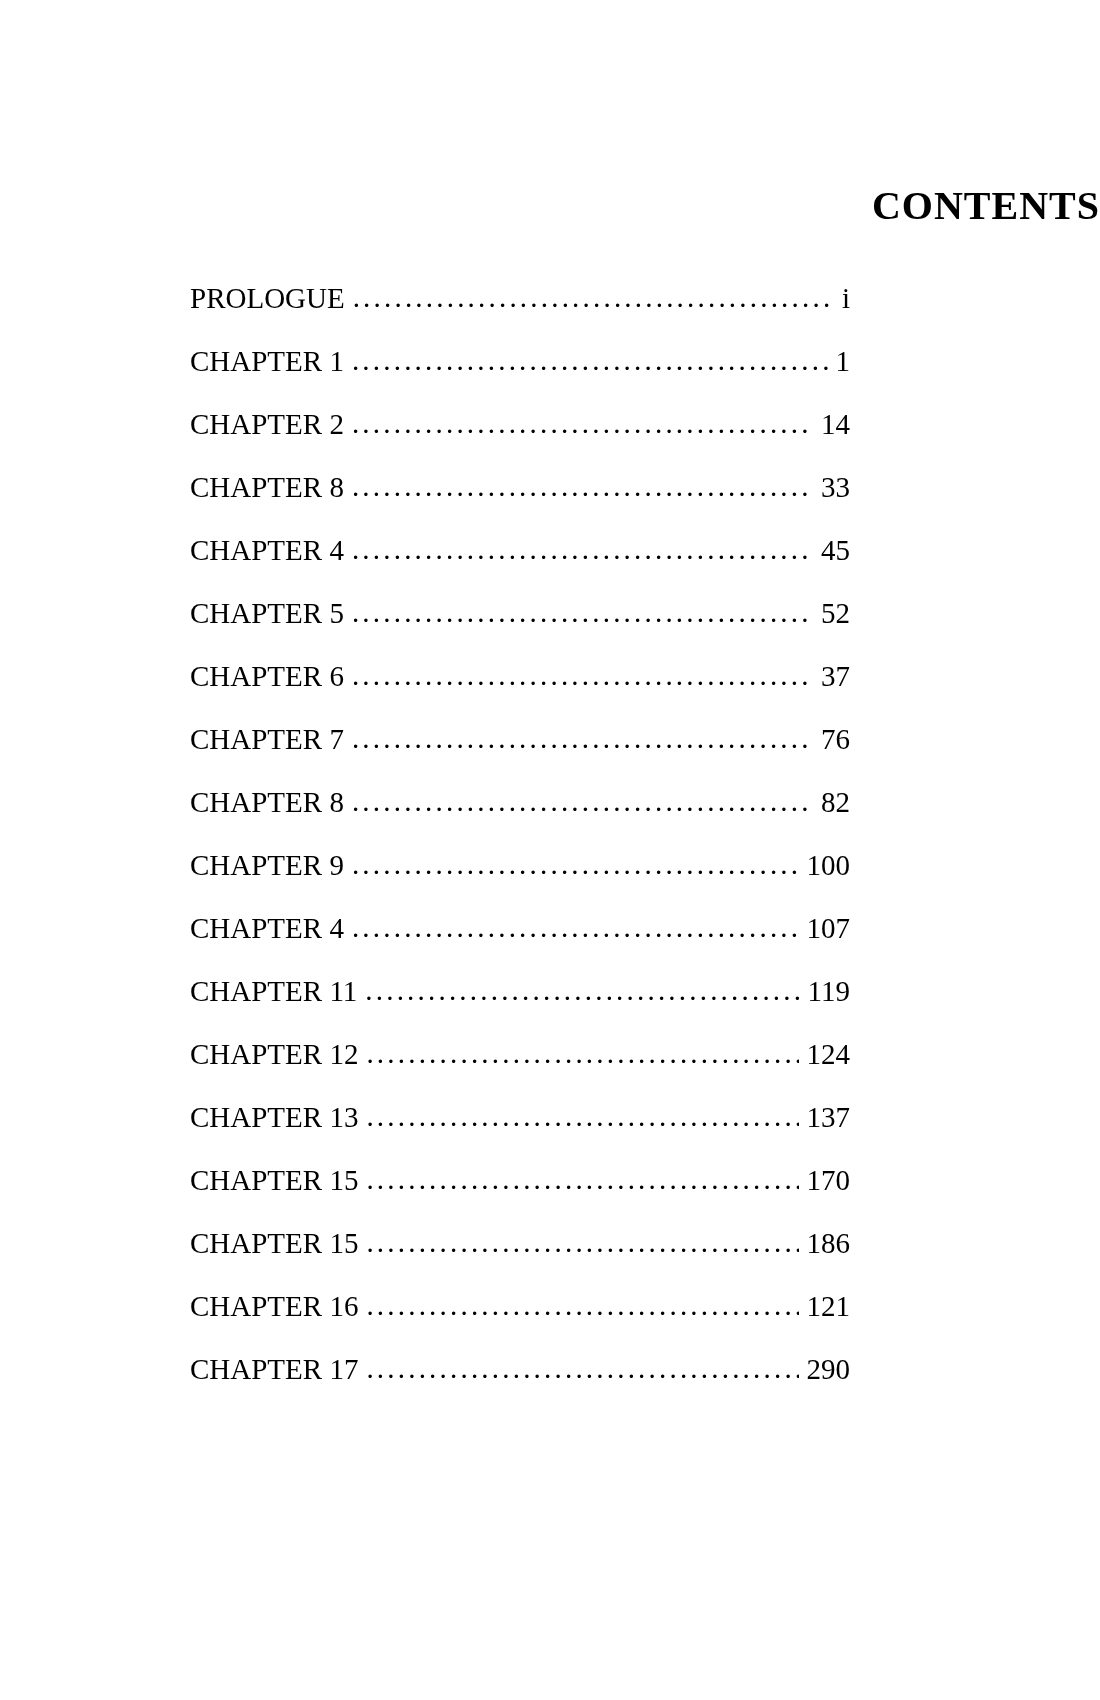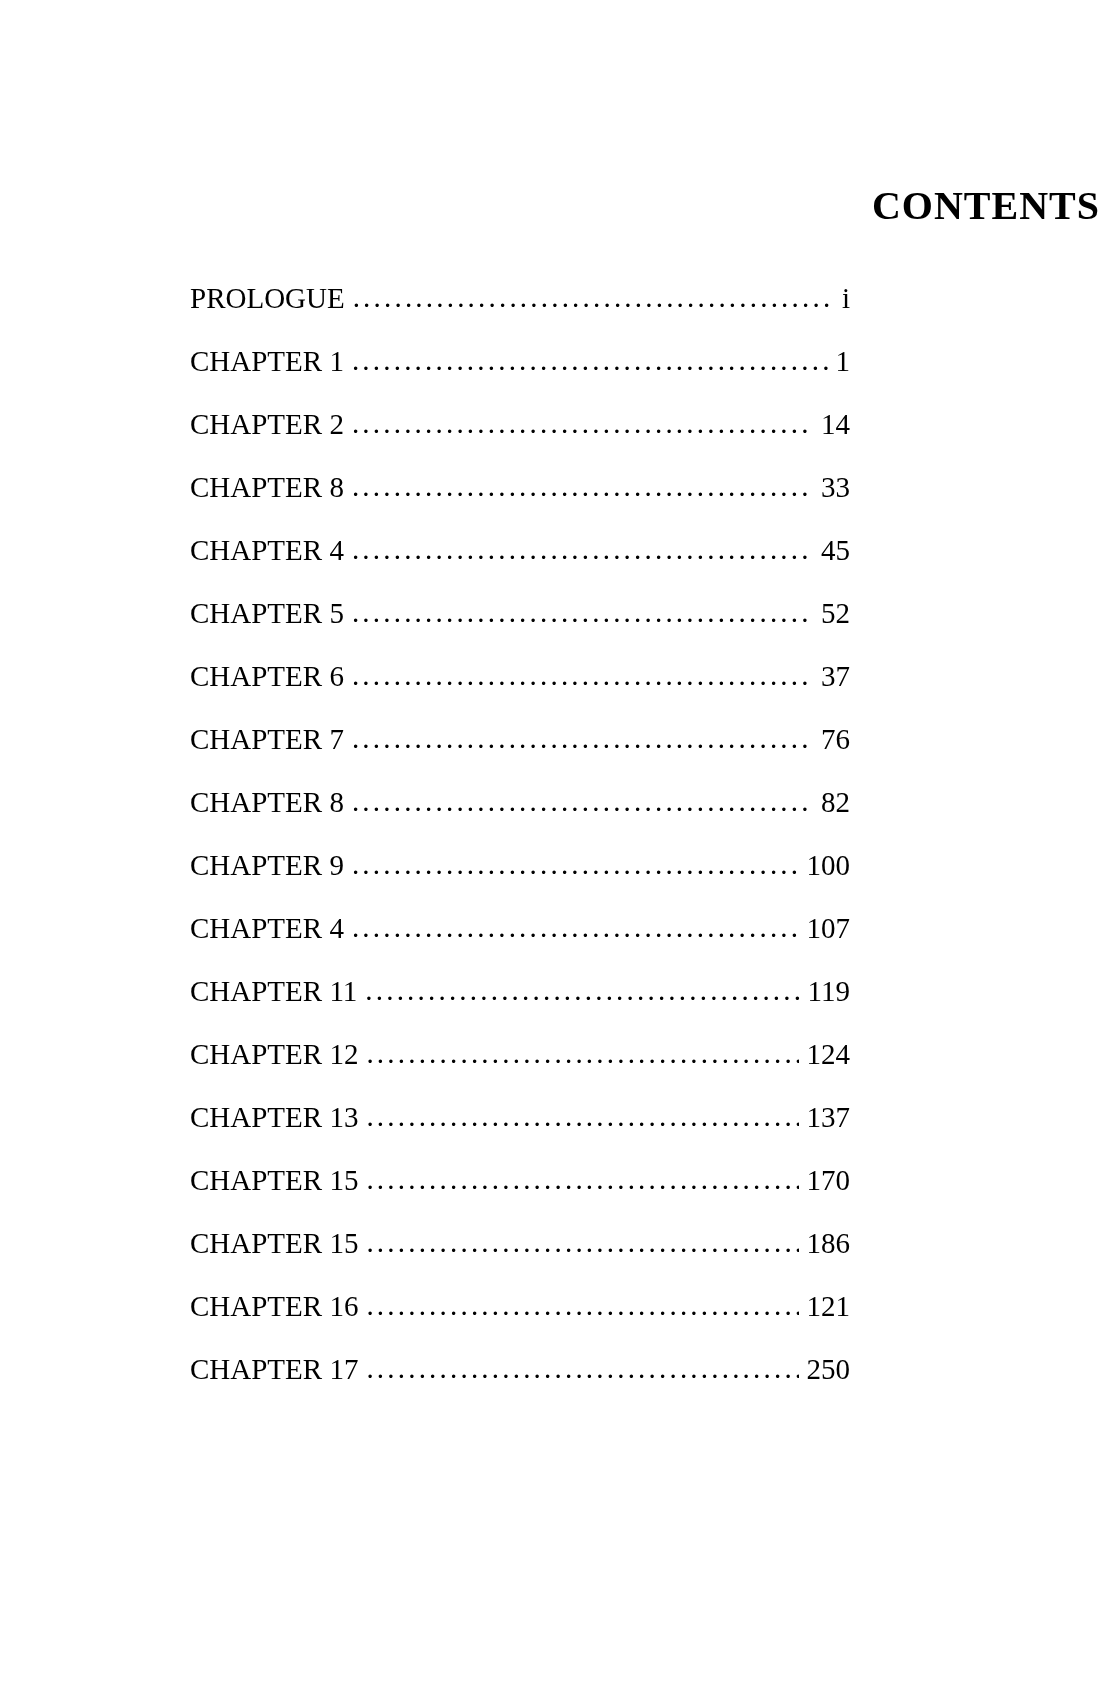--- a/index.html
+++ b/index.html
@@ -155,16 +155,16 @@
         <span class="toc-page">186</span>
       </li>
       <li class="toc-entry">
         <span class="toc-label">CHAPTER 16</span>
         <span class="toc-dots">..........................................................................................</span>
         <span class="toc-page">121</span>
       </li>
       <li class="toc-entry">
         <span class="toc-label">CHAPTER 17</span>
         <span class="toc-dots">..........................................................................................</span>
-        <span class="toc-page">250</span>
+        <span class="toc-page">290</span>
       </li>
     </ul>
 </div>
 
 </body></html>

